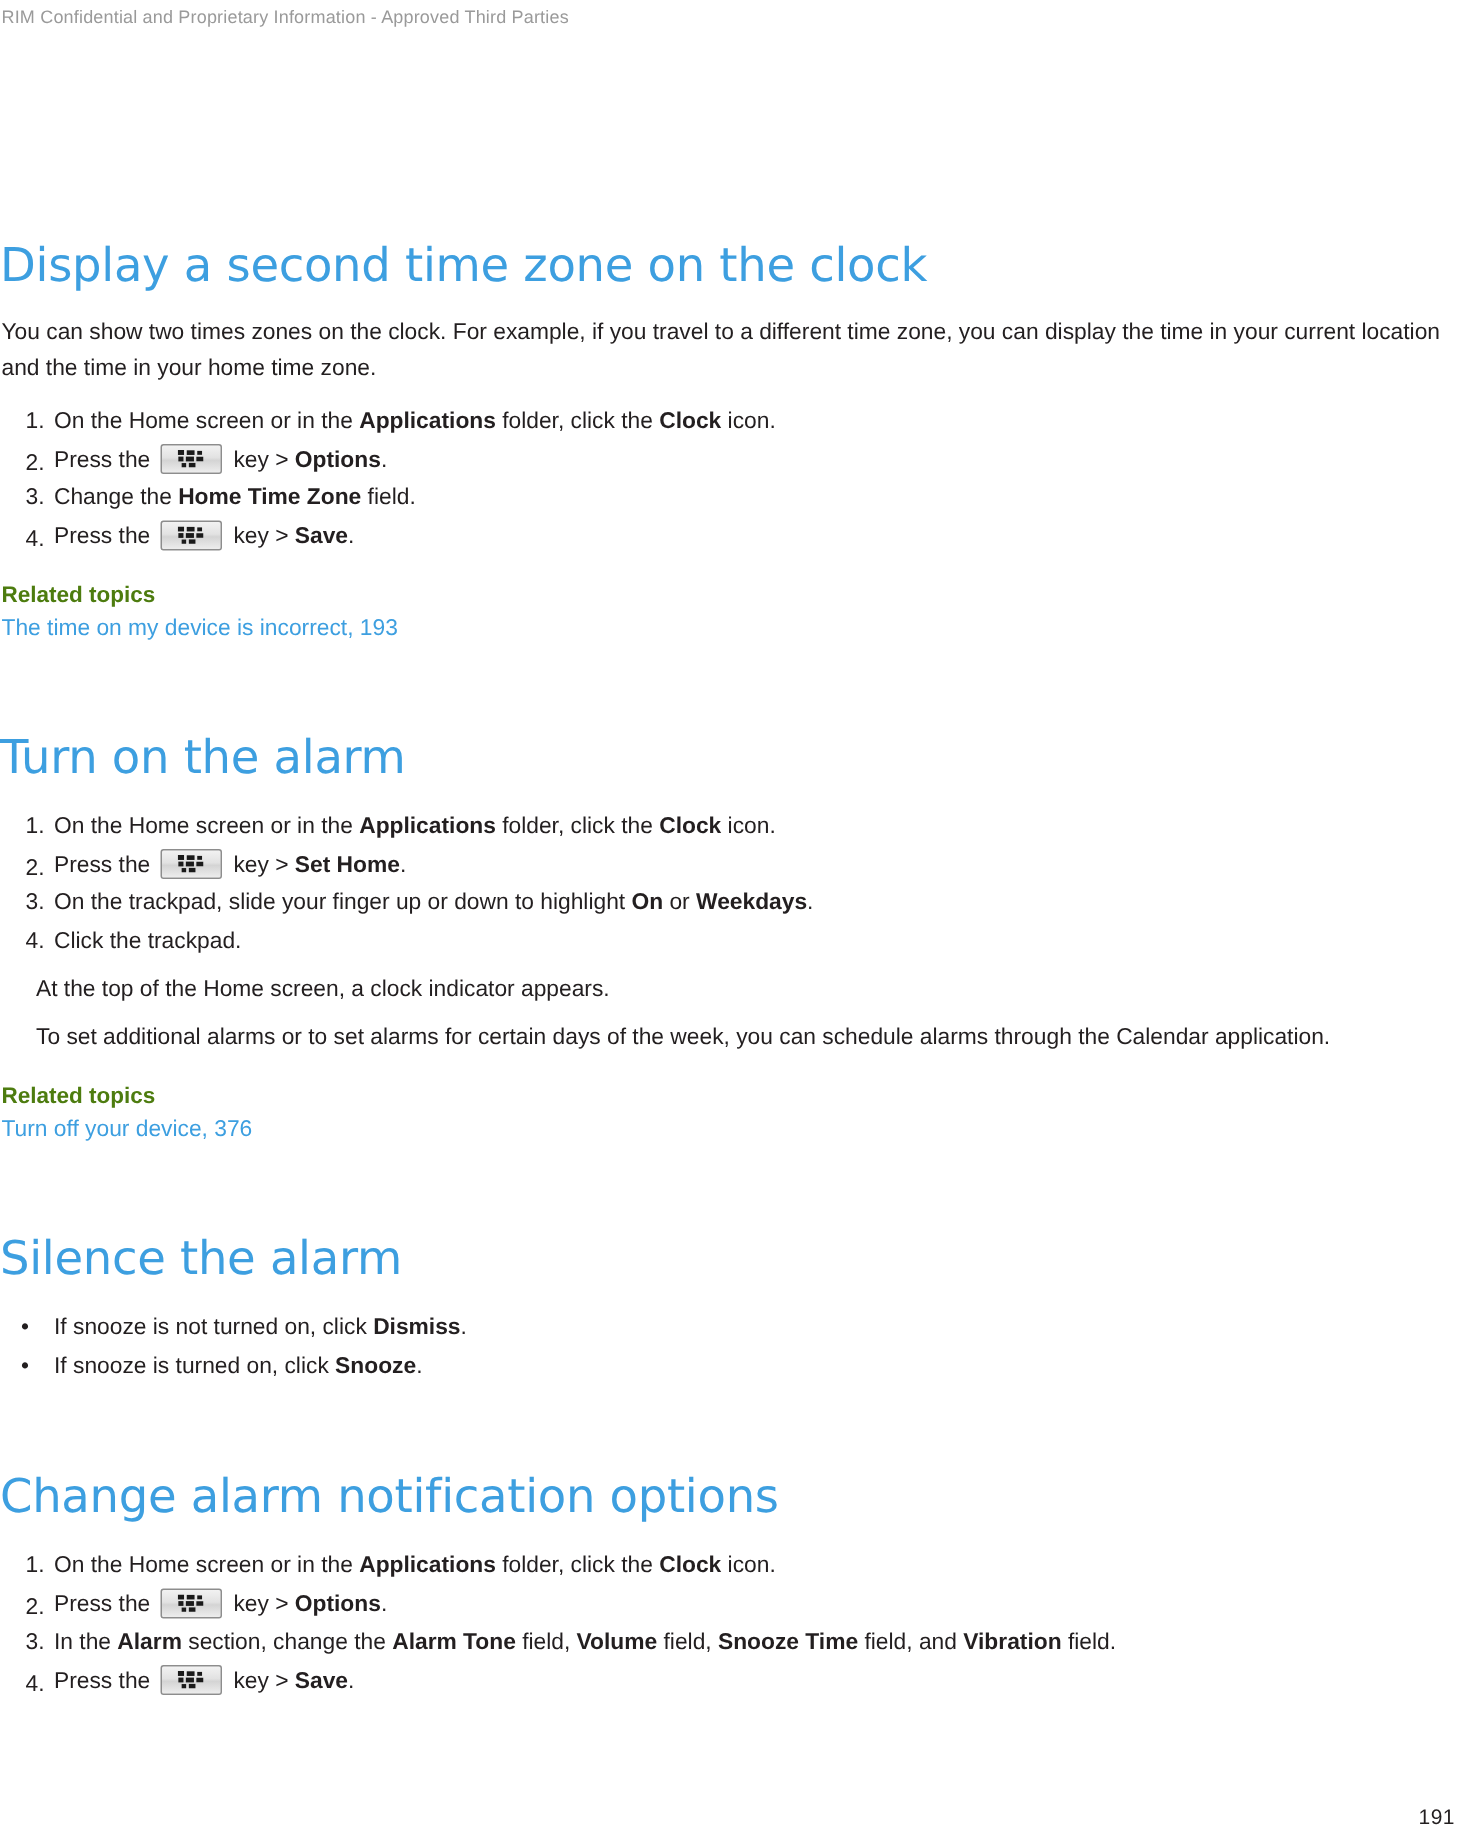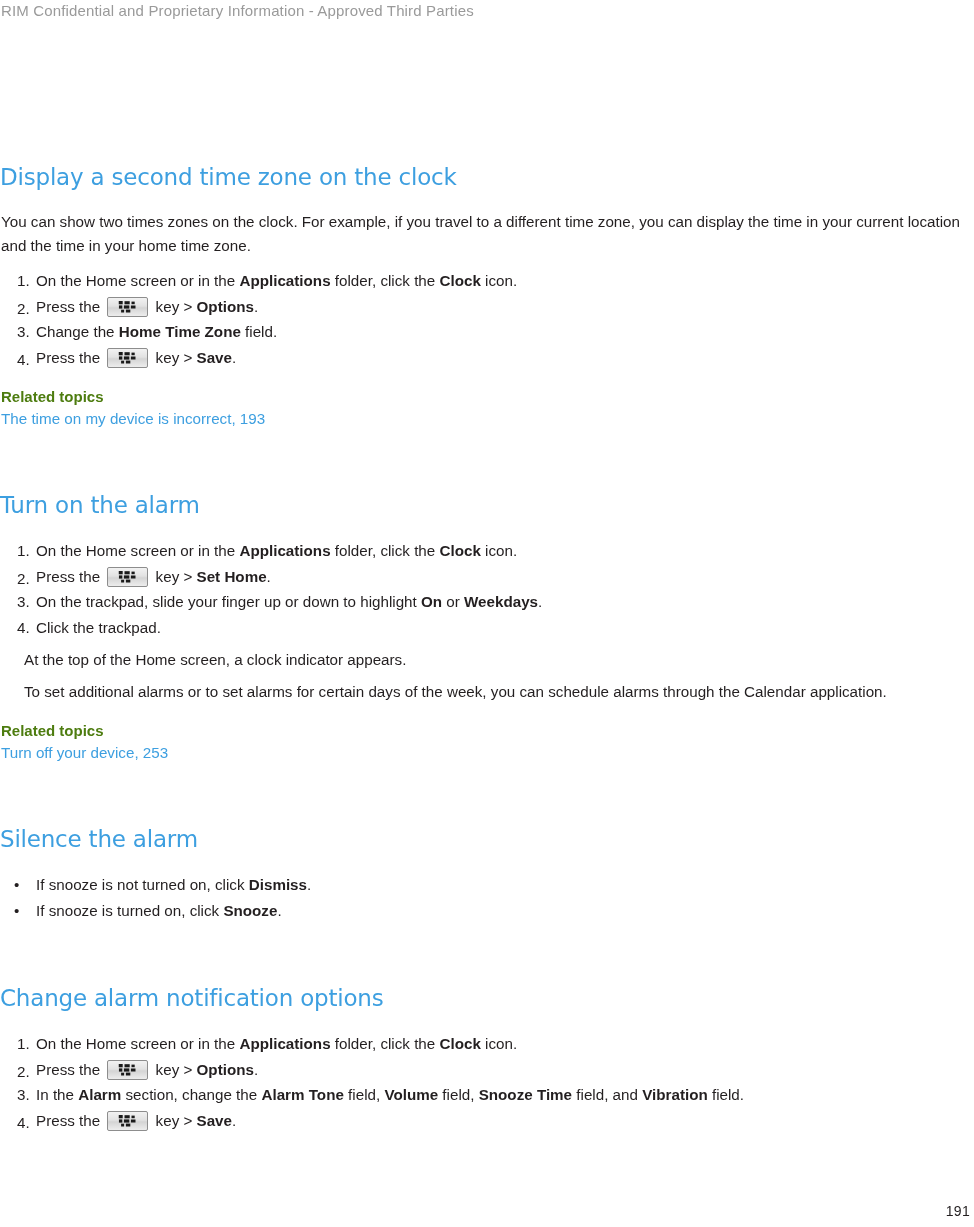--- a/index.html
+++ b/index.html
@@ -21,39 +21,39 @@
     width: 974px;
     height: 1227px;
     box-sizing: border-box;
   }
 
   .doc-header {
     position: absolute;
     top: 0px;
     left: 0px;
     width: 974px;
-    font-size: 15px;
+    font-size: 12px;
     color: #9a9a9a;
     letter-spacing: 0.01em;
     line-height: 22px;
     padding-left: 1px;
     white-space: nowrap;
   }
 
   .content {
     position: absolute;
     top: 158px;
     left: 0px;
     width: 974px;
   }
 
   h1.section-title {
     font-family: "DejaVu Sans", sans-serif;
     font-weight: 400;
-    font-size: 23px;
+    font-size: 31px;
     line-height: 38px;
     color: #3d9fe0;
     margin: 0 0 14px 0;
     padding: 0;
     letter-spacing: -0.2px;
   }
 
   .section {
     margin-bottom: 0;
   }
@@ -214,21 +214,21 @@
                   <rect x="12.4" y="4.5" width="4.6" height="3.0" fill="#1a1a1a"></rect>
                   <rect x="2.6" y="8.7" width="3.0" height="2.8" fill="#1a1a1a"></rect>
                   <rect x="7.4" y="8.6" width="4.4" height="2.9" fill="#1a1a1a"></rect>
                 </svg></span> key &gt; <b>Set Home</b>.</span></li>
           <li><span class="marker">3.</span><span>On the trackpad, slide your finger up or down to highlight <b>On</b> or <b>Weekdays</b>.</span></li>
           <li><span class="marker">4.</span><span>Click the trackpad.</span></li>
         </ol>
         <p class="note">At the top of the Home screen, a clock indicator appears.</p>
         <p class="note">To set additional alarms or to set alarms for certain days of the week, you can schedule alarms through the Calendar application.</p>
         <div class="related-heading">Related topics</div>
-        <div><a class="related-link" href="#">Turn off your device, 253</a></div>
+        <div><a class="related-link" href="#">Turn off your device, 376</a></div>
       </div>
       <div class="section">
         <div class="gap-section"></div>
         <h1 class="section-title">Silence the alarm</h1>
         <ul class="bullets">
           <li><span class="marker">•</span><span>If snooze is not turned on, click <b>Dismiss</b>.</span></li>
           <li><span class="marker">•</span><span>If snooze is turned on, click <b>Snooze</b>.</span></li>
         </ul>
       </div>
       <div class="section">

